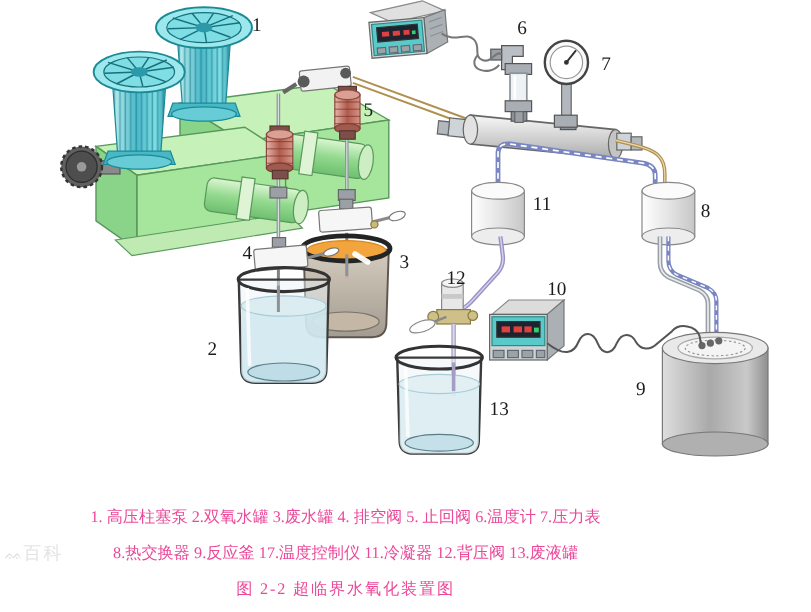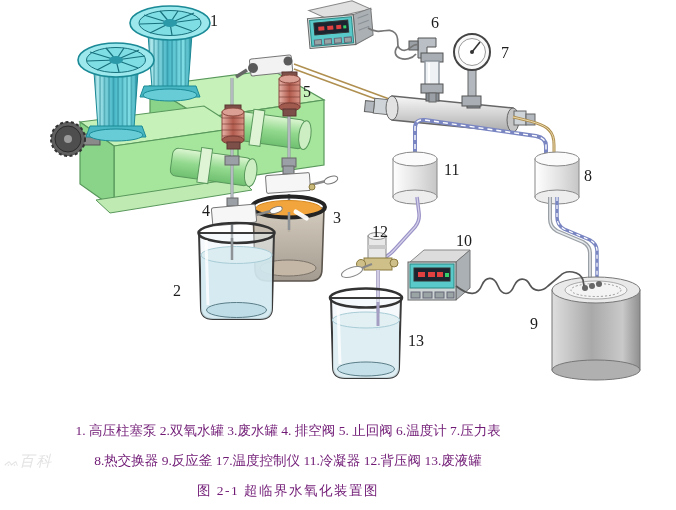--- a/index.html
+++ b/index.html
@@ -1,25 +1,25 @@
 <!DOCTYPE html>
 <html><head>
 <meta charset="utf-8">
 <style>
   html,body{margin:0;padding:0;background:#fff;}
   .stage{position:relative;width:676px;height:510px;background:#ffffff;overflow:hidden;
          font-family:"Liberation Serif",serif;}
   .diagram-svg{position:absolute;left:0;top:0;}
-  .caption{position:absolute;left:0;width:576px;text-align:center;color:#701a75;
+  .caption{position:absolute;left:0;width:576px;text-align:center;color:#ec4899;
            font-family:"Liberation Serif",serif;font-size:13.5px;white-space:nowrap;}
   .cap1{top:422px;}
   .cap2{top:452px;}
   .cap3{top:482px;letter-spacing:1.5px;}
   .watermark{position:absolute;left:4px;top:452px;color:#e3e3e3;font-size:15px;
-             font-family:"Liberation Sans",sans-serif;letter-spacing:2px;font-style:italic;}
+             font-family:"Liberation Sans",sans-serif;letter-spacing:2px;}
   .watermark .paw{font-size:13px;letter-spacing:0;}
 </style>
 </head>
 <body>
 
 <div class="stage">
 
 <svg class="diagram-svg" width="676" height="410" viewBox="0 0 676 410">
   <defs>
     <linearGradient id="tealGrad" x1="0" y1="0" x2="1" y2="0">
@@ -367,17 +367,17 @@
     <text x="530" y="329">9</text>
     <text x="456" y="246">10</text>
     <text x="444" y="175">11</text>
     <text x="372" y="237">12</text>
     <text x="408" y="346">13</text>
   </g>
 </svg>
 
 <div class="caption cap1">1. 高压柱塞泵 2.双氧水罐 3.废水罐 4. 排空阀 5. 止回阀 6.温度计 7.压力表</div>
 <div class="caption cap2">8.热交换器 9.反应釜 17.温度控制仪 11.冷凝器 12.背压阀 13.废液罐</div>
-<div class="caption cap3">图 2-1 超临界水氧化装置图</div>
+<div class="caption cap3">图 2-2 超临界水氧化装置图</div>
 
 <div class="watermark"><span class="paw">ᨐ</span><span>百科</span></div>
 
 </div>
 
 </body></html>

